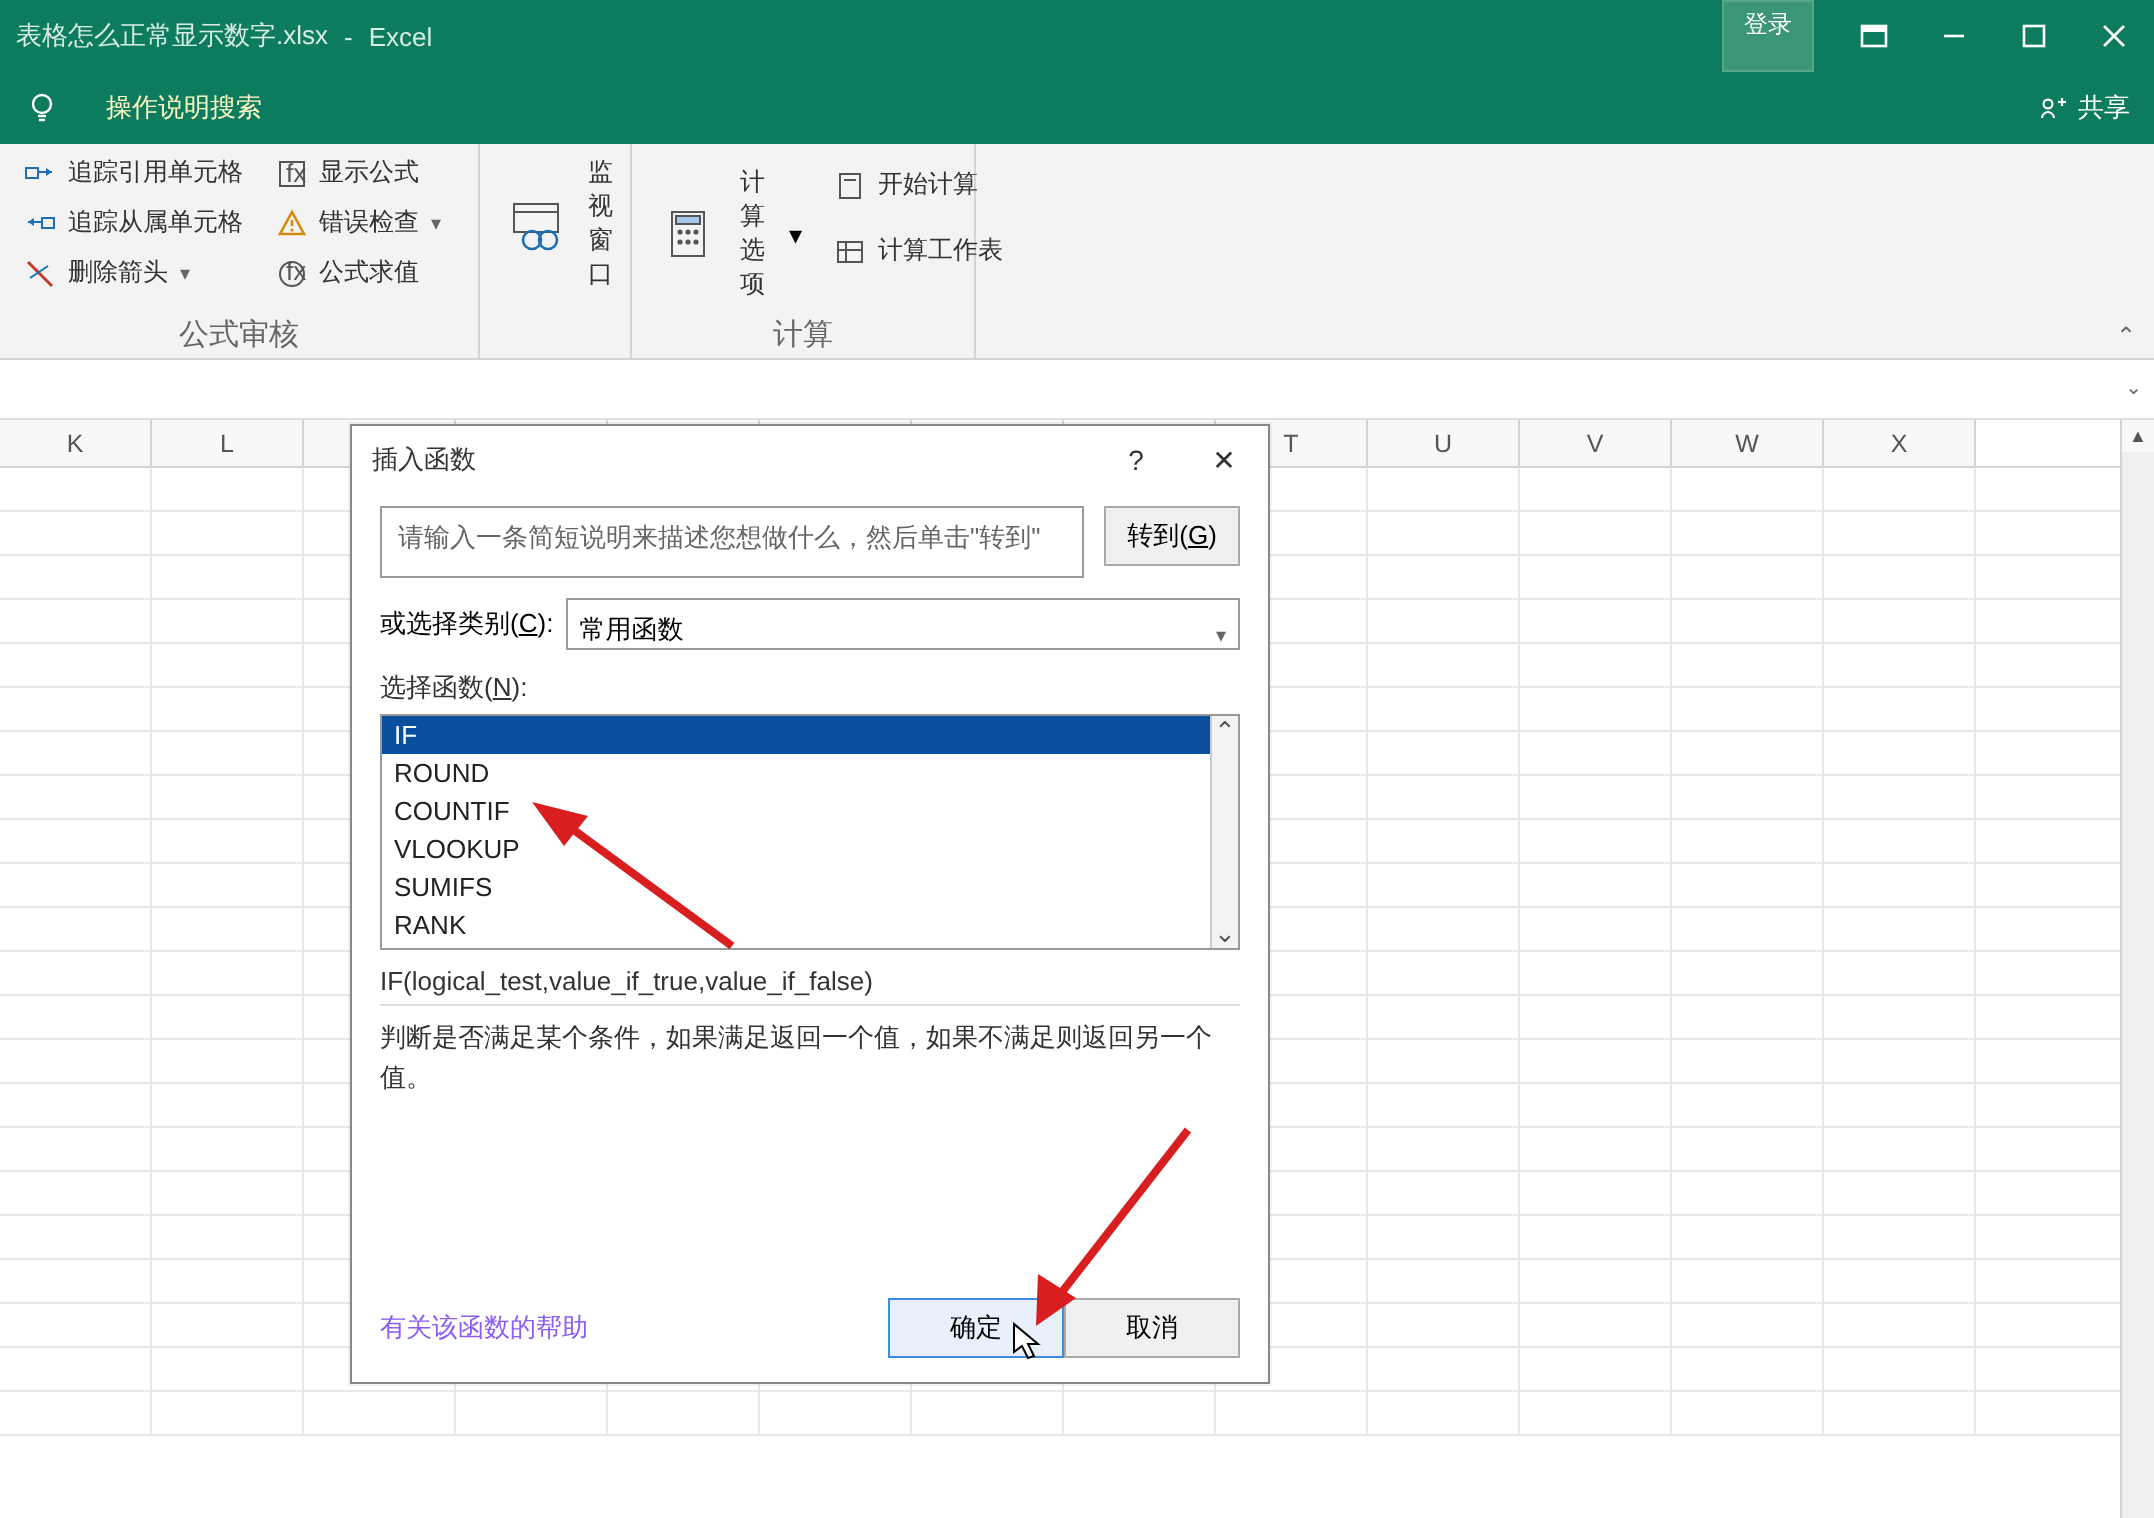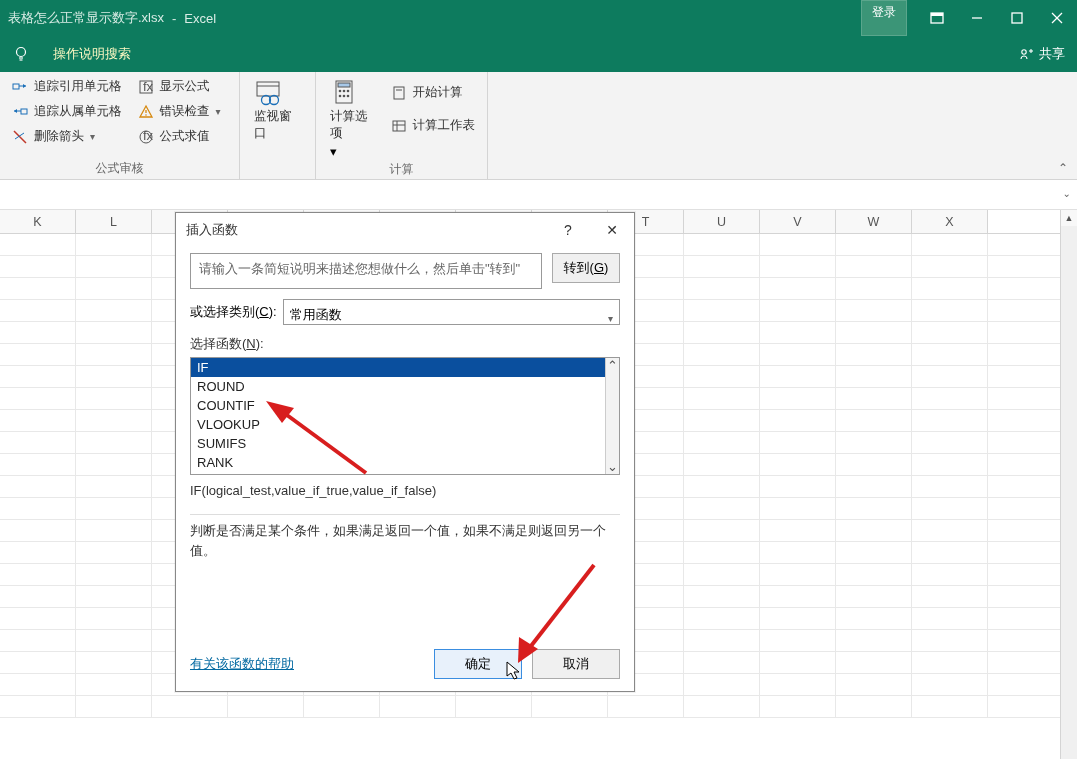--- a/index.html
+++ b/index.html
@@ -11,27 +11,27 @@
 .titlebar .tctrls{position:absolute;right:0;top:0;display:flex;height:36px}
 .tctrls .tbtn{width:40px;height:36px;display:flex;align-items:center;justify-content:center;color:#fff;font-size:13px}
 .login-badge{background:#3b9577;padding:3px 10px;margin-right:10px;font-size:12px;border:1px solid #5aa68c}
 .searchbar{height:36px;background:#0d7b5e;display:flex;align-items:center;color:#fff;position:relative}
 .searchbar .bulb{margin-left:12px;width:18px;height:18px}
 .searchbar .stext{margin-left:23px;color:#fef9c3;font-size:13px}
 .sharebtn{position:absolute;right:12px;display:flex;align-items:center;gap:6px;color:#fff;font-size:13px}
 .ribbon{height:108px;background:#f3f3f3;border-bottom:1px solid #d4d4d4;display:flex;position:relative}
 .rgroup{border-right:1px solid #d4d4d4;padding:4px 8px 0 8px;display:flex;flex-direction:column;justify-content:space-between}
 .rgroup .gbody{flex:1}
-.rgroup .glabel{text-align:center;font-size:12px;color:#666;padding-bottom:2px}
+.rgroup .glabel{text-align:center;font-size:15px;color:#666;padding-bottom:2px}
 .gcol{display:flex;flex-direction:column;gap:4px}
 .rbtn{display:flex;align-items:center;gap:6px;padding:2px 4px;white-space:nowrap}
 .rbtn .ricon{width:16px;height:16px;display:inline-block}
 .rbtn .rlabel{font-size:12.5px;color:#333}
 .rbtn .dd{width:8px;font-size:10px;color:#666}
-.bigbtn{display:flex;flex-direction:column;align-items:flex-start;padding:2px 6px;gap:2px}
+.bigbtn{display:flex;flex-direction:row;align-items:center;padding:2px 6px;gap:12px}
 .bigbtn .bicon{width:28px;height:28px}
 .bigbtn .blabel{font-size:12.5px;color:#333}
 .collapse{position:absolute;right:6px;bottom:4px;font-size:12px;color:#666;width:16px;text-align:center}
 .fbar{height:30px;background:#fff;border-bottom:1px solid #e0e0e0;position:relative}
 .fbar .dda{position:absolute;right:6px;top:8px;font-size:10px;color:#666}
 .grid{position:relative;height:549px}
 .colheads{height:24px;border-bottom:1px solid #d4d4d4;display:flex;position:relative}
 .colheads .ch{width:76px;border-right:1px solid #d4d4d4;text-align:center;line-height:24px;font-size:12.5px;color:#555;background:#f8f8f8}
 .rows{position:relative}
 .rows .row{height:22px;border-bottom:1px solid #e8e8e8;display:flex}
@@ -48,25 +48,25 @@
 .srow{display:flex;gap:10px;margin-bottom:10px}
 .sbox{flex:1;border:1px solid #999;padding:6px 8px;height:36px;font-size:13px;color:#666;background:#fff}
 .gobtn{width:68px;height:30px;border:1px solid #aaa;background:#f0f0f0;font-size:13px}
 .catrow{display:flex;align-items:center;gap:6px;margin-bottom:10px}
 .catsel{flex:1;border:1px solid #999;height:26px;padding:0 6px;display:flex;align-items:flex-end;justify-content:space-between;background:#fff}
 .catsel .dd2{font-size:10px;color:#666}
 .fnlist{border:1px solid #999;height:118px;position:relative;overflow:hidden;background:#fff}
 .fnlist .fitem{height:19px;line-height:19px;padding-left:6px;font-size:13px;color:#222}
 .fnlist .fitem.sel{background:#0a4f9e;color:#fff}
 .fnlist .lscroll{position:absolute;right:0;top:0;bottom:0;width:14px;background:#f3f3f3;border-left:1px solid #ccc;display:flex;flex-direction:column;justify-content:space-between;align-items:center;font-size:9px;color:#555}
-.fsig{font-size:13px;color:#333;margin-top:8px;margin-bottom:16px}
+.fsig{font-size:13px;color:#333;margin-top:8px;margin-bottom:4px}
 .fdesc{font-size:13px;color:#333;line-height:1.5;border-top:1px solid #ddd;padding-top:6px;height:70px}
 .dfoot{position:absolute;bottom:12px;left:14px;right:14px;display:flex;align-items:center;justify-content:space-between}
-.helplink{color:#0369a1;text-decoration:underline;font-size:13px}
-.dbtns{display:flex;gap:10px}
+.helplink{color:#8b5cf6;font-size:13px}
+.dbtns{display:flex;}
 .okbtn,.cancelbtn{width:88px;height:30px;border:1px solid #aaa;background:#f0f0f0;font-size:13px}
 .okbtn.hover{border:1px solid #3a8de0;background:#e8f1fb}
 .arrow-svg{position:absolute;pointer-events:none}
 .underline{text-decoration:underline}
 .cursor{position:absolute;left:505px;top:660px;pointer-events:none}
 </style>
 </head>
 <body>
 
 <div class="titlebar">

